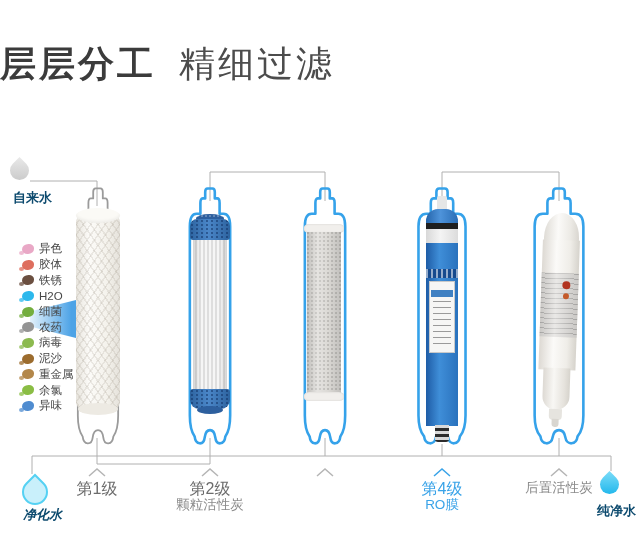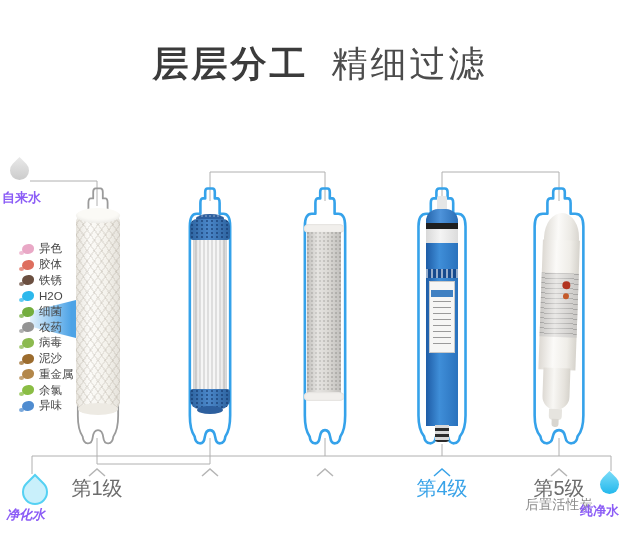--- a/index.html
+++ b/index.html
@@ -1,35 +1,35 @@
 <!DOCTYPE html>
 <html><head>
 <meta charset="utf-8">
 <style>
   html,body{margin:0;padding:0;background:#fff;}
   .canvas{
     position:relative;width:640px;height:557px;background:#ffffff;overflow:hidden;
     font-family:"Liberation Sans","DejaVu Sans",sans-serif;
   }
   
-  .title{position:absolute;top:40px;left:0;width:100%;text-align:center;
+  .title{position:absolute;top:40px;left:0;width:100%;text-align:left;
          font-size:36px;letter-spacing:3px;color:#3b3b3b;white-space:nowrap;}
   .t-bold{font-weight:800;}
   .t-light{font-weight:300;color:#4c4c4c;margin-left:10px;}
   
   svg.connectors{position:absolute;left:0;top:0;z-index:1;}
   .pipe{stroke:#b0b0b0;stroke-width:1;fill:none;}
   .chev{stroke:#b5b5b5;stroke-width:1.5;fill:none;}
   .chev.hl{stroke:#39a3e8;}
   
   .drop{position:absolute;transform:rotate(45deg);border-radius:0 52% 52% 52%;}
   .drop-tap{left:10px;top:161px;width:19px;height:19px;background:linear-gradient(135deg,#e9e9e9,#c6c6c6);}
   .drop-purified{left:22px;top:479px;width:22px;height:22px;background:#c9f0fb;border:2px solid #55d1f3;}
   .drop-pure{left:600px;top:475px;width:19px;height:19px;background:linear-gradient(135deg,#7cdcf8,#14b2ea);}
-  .water-label{position:absolute;font-size:13px;font-weight:bold;color:#8b5cf6;text-align:left;z-index:4;}
+  .water-label{position:absolute;font-size:13px;font-weight:bold;color:#0c4a6e;text-align:right;z-index:4;}
   .lbl-tap{left:2px;top:189px;width:50px;}
   .lbl-purified{left:6px;top:506px;width:56px;font-style:italic;}
   .lbl-pure{left:580px;top:502px;width:56px;font-family:Liberation Serif, serif;}
   
   .contaminants{position:absolute;left:10px;top:229px;margin:12px;padding:0;list-style:none;z-index:2;}
   .contaminants li{height:15.7px;display:flex;align-items:center;gap:5px;
                    font-size:11.5px;color:#474747;white-space:nowrap;}
   .blob{width:12px;height:10px;border-radius:60% 45% 55% 50%;display:inline-block;position:relative;flex:0 0 auto;}
   .blob::after{content:"";position:absolute;width:5px;height:4px;border-radius:50%;
                background:inherit;left:-3px;bottom:-1px;opacity:.75;}
@@ -109,21 +109,21 @@
       background-image:linear-gradient(90deg,rgba(0,0,0,.08),rgba(255,255,255,.4) 40%,rgba(0,0,0,.08)),
                        repeating-linear-gradient(180deg,rgba(100,100,100,.35) 0 1px,transparent 1px 5px);}
   .p5 .logo{position:absolute;top:8px;left:58%;width:8px;height:8px;border-radius:50%;
       background:#b23420;box-shadow:0 11px 0 -1px #c45a2a;}
   .p5 .taper{position:absolute;top:155px;left:5px;right:5px;height:42px;border-radius:0 0 14px 14px;
       background:linear-gradient(90deg,#ddd9d3,#f8f7f4 40%,#e5e2dc 80%,#d6d3cc);}
   .p5 .stub{position:absolute;top:196px;left:12px;width:13px;height:11px;border-radius:0 0 4px 4px;background:#e6e4df;}
   .p5 .tip{position:absolute;top:206px;left:15px;width:7px;height:8px;border-radius:0 0 3px 3px;background:#d9d6d0;}
   
   .stage{position:absolute;top:480px;width:120px;text-align:center;z-index:4;}
-  .stage .lv{font-size:20px;color:#6c6c6c;line-height:17px;}
+  .stage .lv{font-size:16px;color:#6c6c6c;line-height:17px;}
   .stage .nm{font-size:13.5px;color:#8b8b8b;line-height:15px;}
   .stage.hl .lv,.stage.hl .nm{color:#39a3e8;}
 </style>
 </head>
 <body>
 
 <div class="canvas">
 
   <div class="title">
     <span class="t-bold">层层分工</span>
@@ -256,25 +256,29 @@
       <div class="logo"></div>
     </div>
     <div class="taper"></div>
     <div class="stub"></div>
     <div class="tip"></div>
   </div>
 
   <div class="stage" style="left:37px">
     <div class="lv">第1级</div>
   </div>
+  <div class="stage" style="left:150px">
+    <div class="lv">第2级</div>
+    <div class="nm">颗粒活性炭</div>
+  </div>
   <div class="stage hl" style="left:382px">
     <div class="lv">第4级</div>
+    <div class="nm">RO膜</div>
   </div>
   <div class="stage" style="left:499px">
-    <div class="lv">第5级</div>
     <div class="nm">后置活性炭</div>
   </div>
 
   <div class="drop drop-purified"></div>
   <div class="water-label lbl-purified">净化水</div>
   <div class="drop drop-pure"></div>
   <div class="water-label lbl-pure">纯净水</div>
 
 </div>
 

